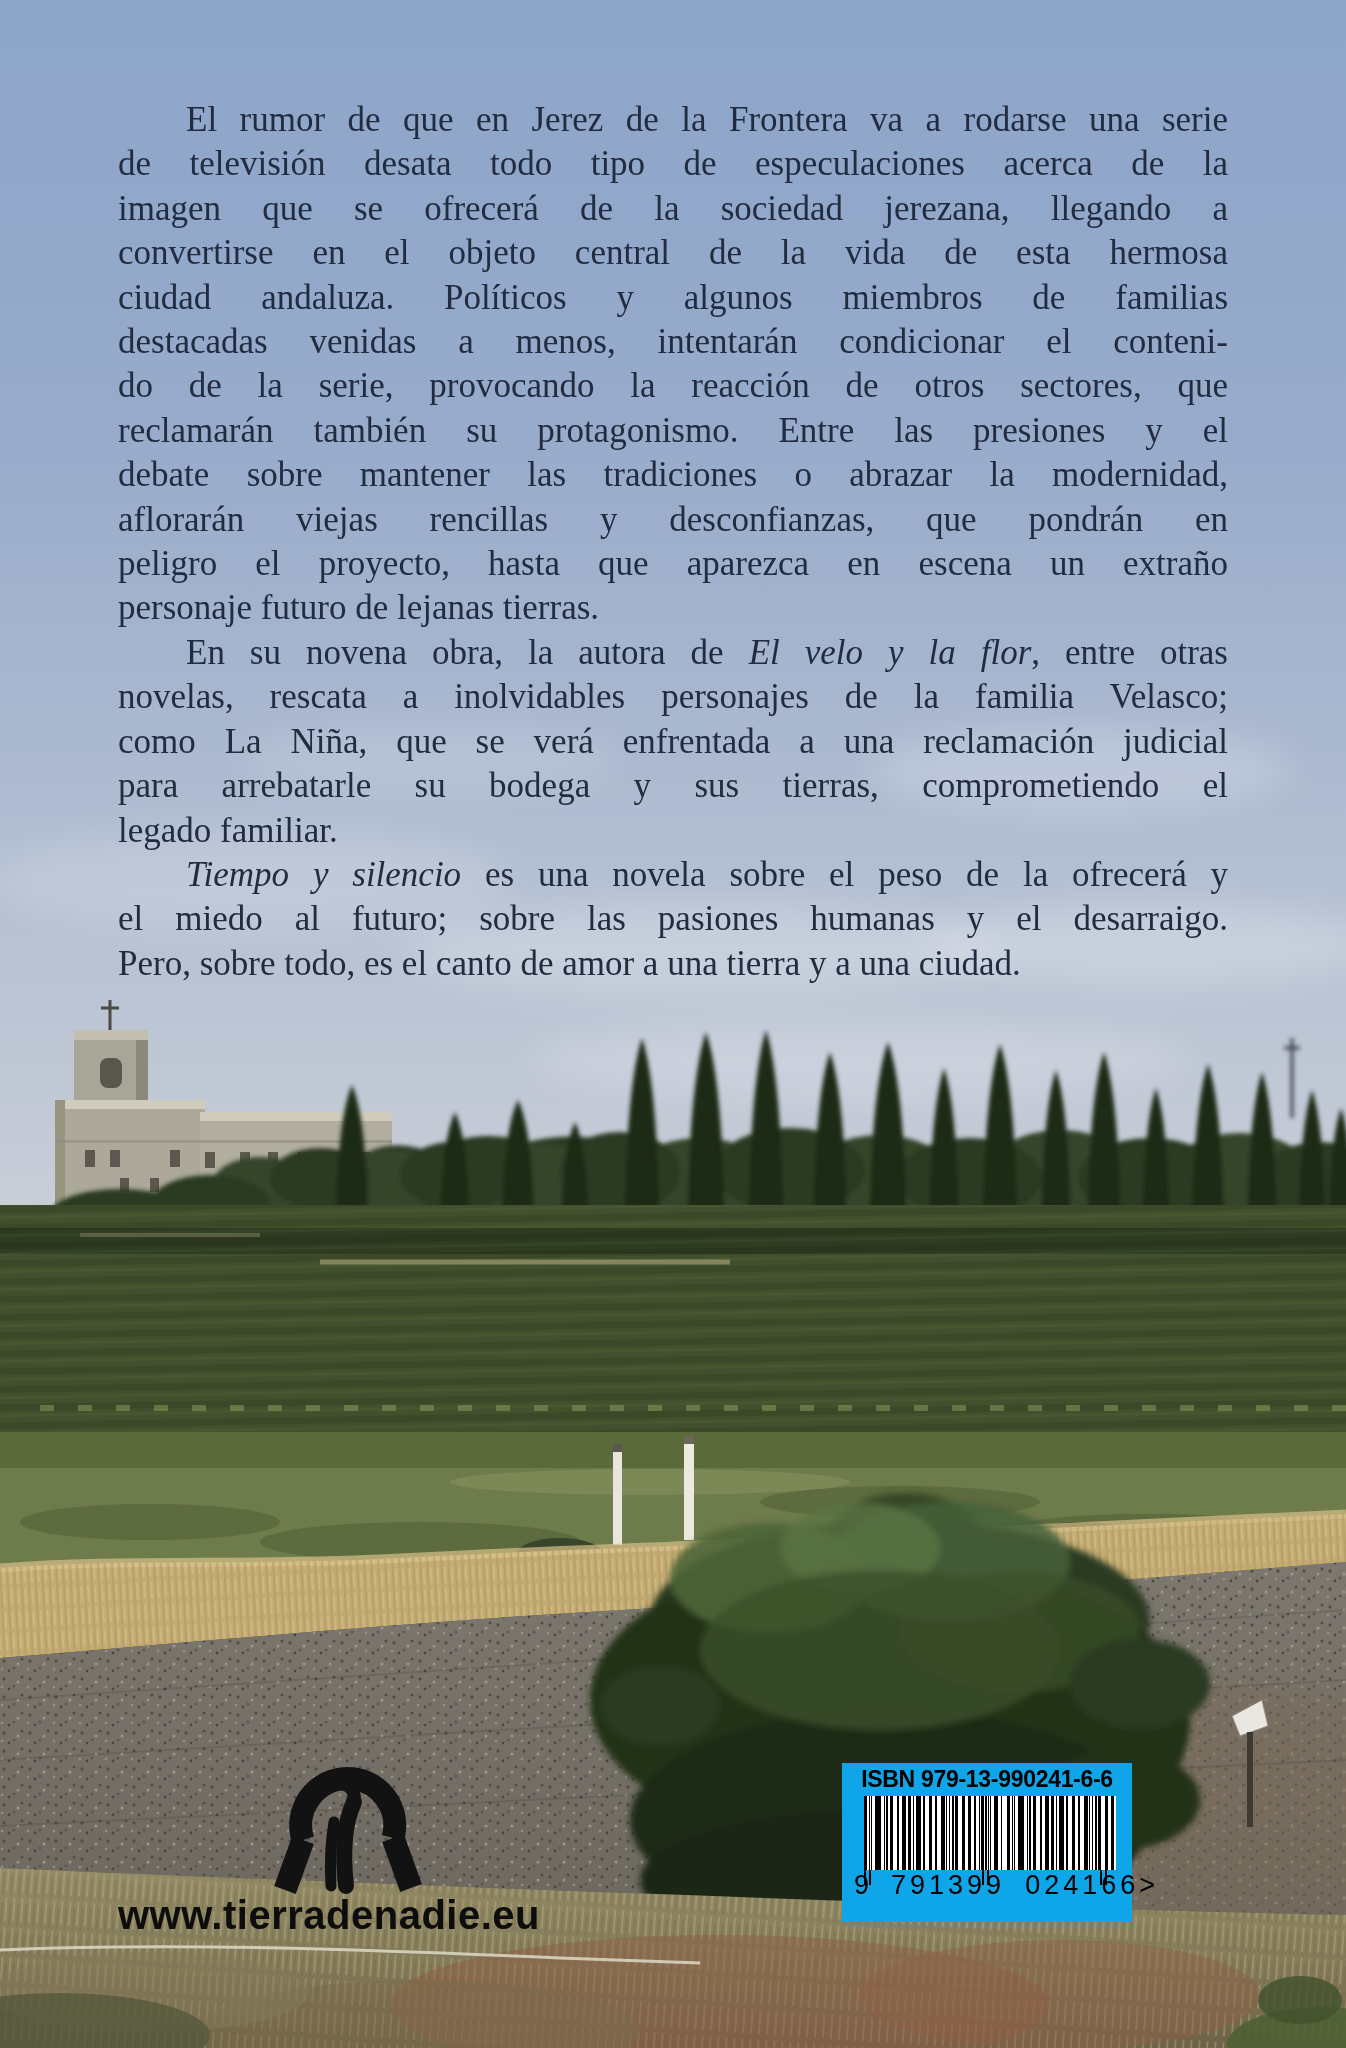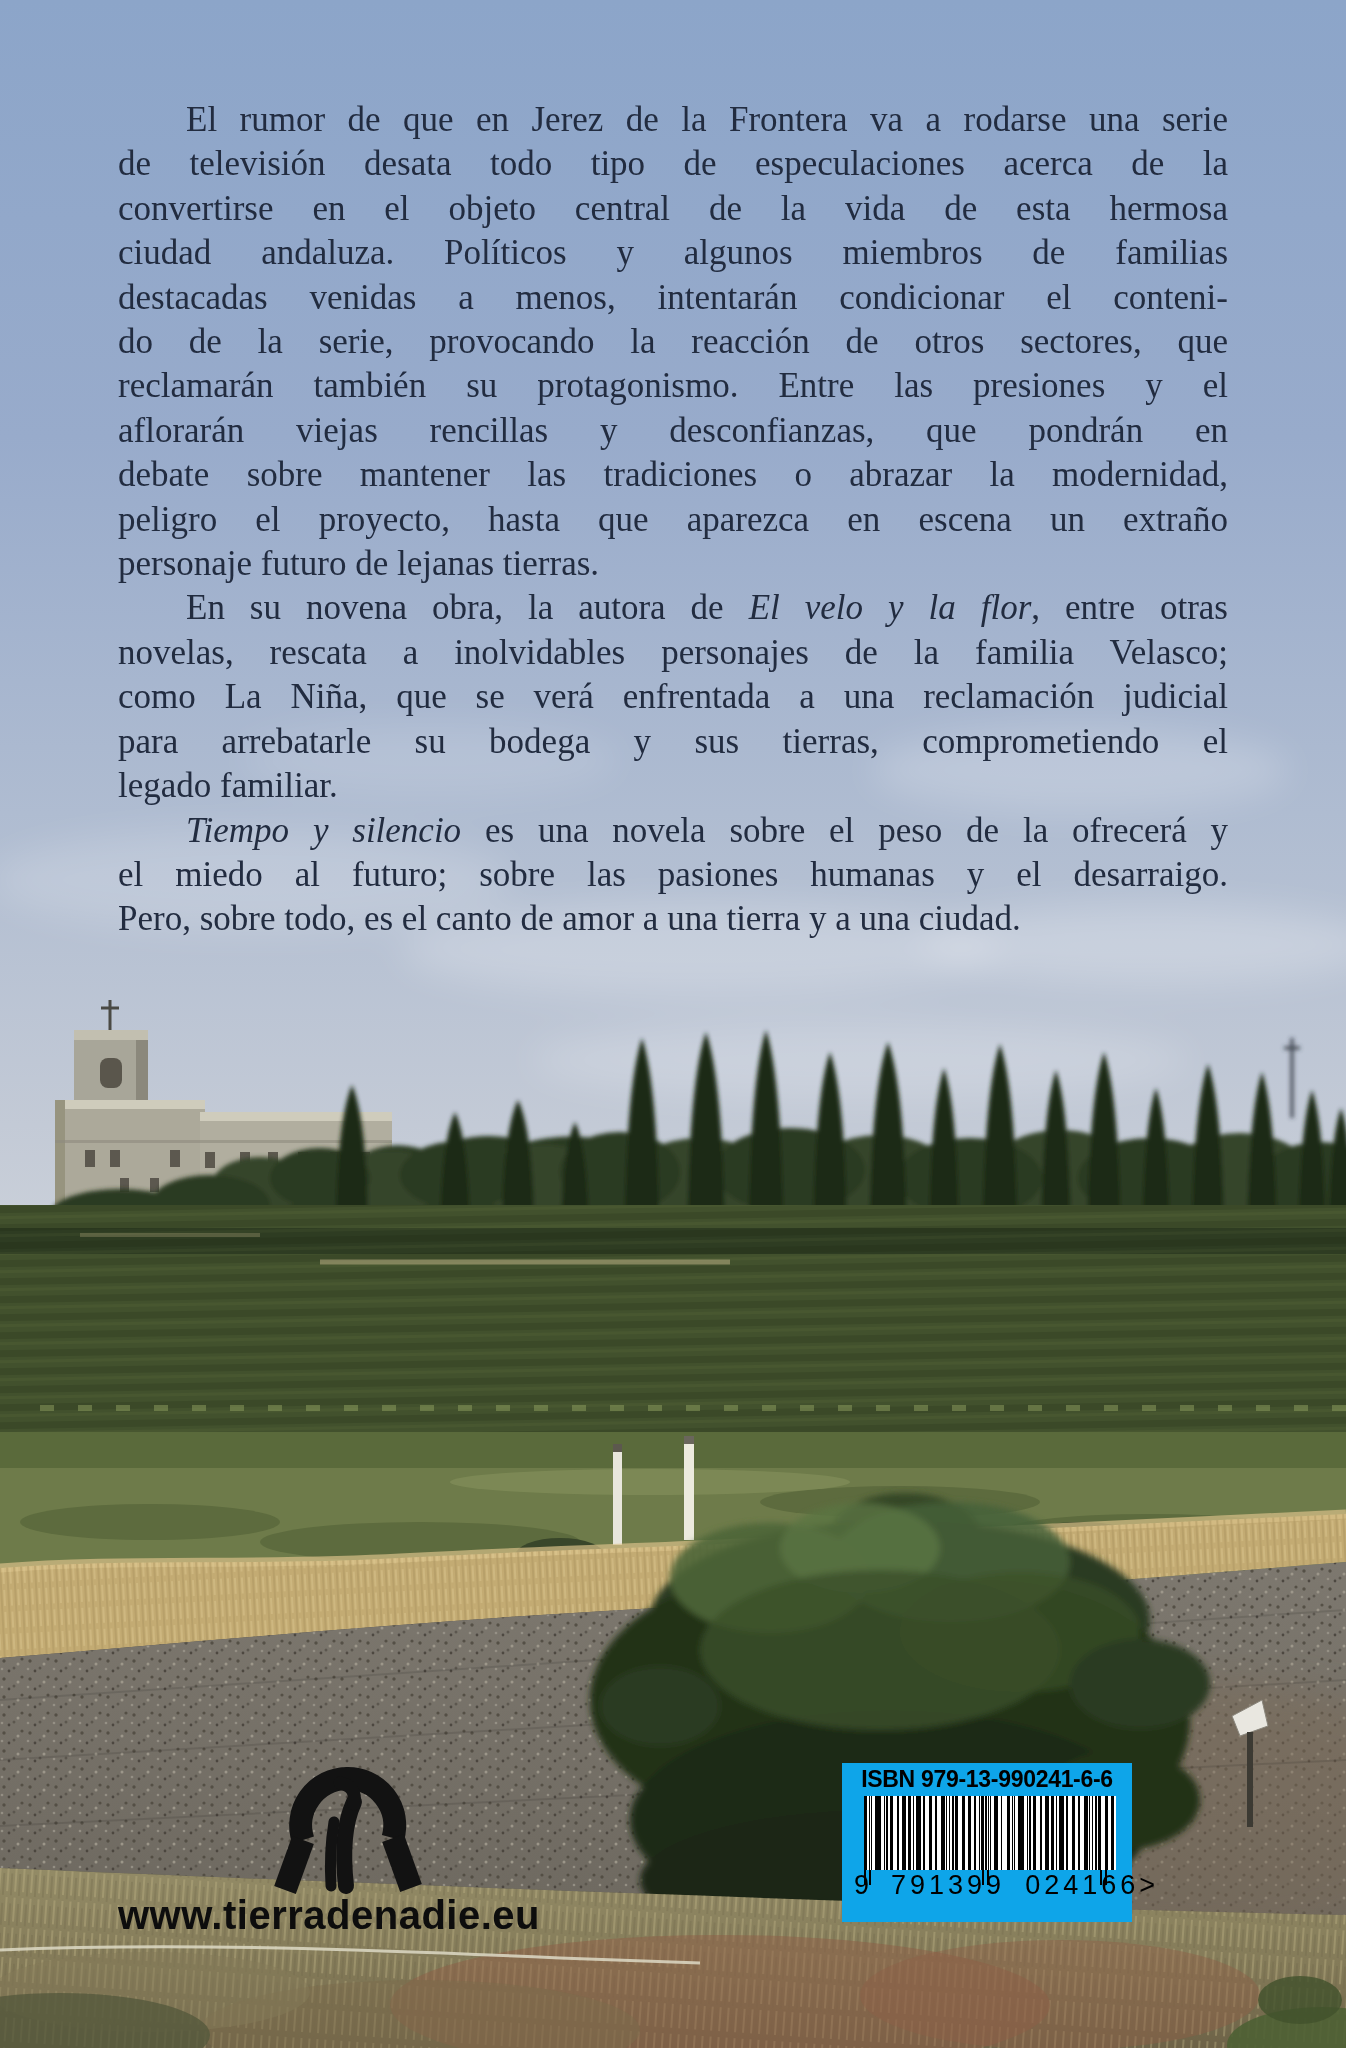--- a/index.html
+++ b/index.html
@@ -324,27 +324,28 @@
         <path d="M354,1804 Q357,1786 340,1783" stroke-width="13"></path>
         <path d="M331,1886 Q329,1852 334,1822" stroke-width="11"></path>
       </g>
     </g>
   </svg>
 
   <div class="synopsis">
       <div class="para">
         <div class="line indent"><span>El rumor de que en Jerez de la Frontera va a rodarse una serie</span></div>
         <div class="line"><span>de televisión desata todo tipo de especulaciones acerca de la</span></div>
+        <div class="line"><span>imagen que se ofrecerá de la sociedad jerezana, llegando a</span></div>
         <div class="line"><span>convertirse en el objeto central de la vida de esta hermosa</span></div>
         <div class="line"><span>ciudad andaluza. Políticos y algunos miembros de familias</span></div>
         <div class="line"><span>destacadas venidas a menos, intentarán condicionar el conteni-</span></div>
         <div class="line"><span>do de la serie, provocando la reacción de otros sectores, que</span></div>
         <div class="line"><span>reclamarán también su protagonismo. Entre las presiones y el</span></div>
+        <div class="line"><span>debate sobre mantener las tradiciones o abrazar la modernidad,</span></div>
         <div class="line"><span>aflorarán viejas rencillas y desconfianzas, que pondrán en</span></div>
-        <div class="line"><span>debate sobre mantener las tradiciones o abrazar la modernidad,</span></div>
         <div class="line"><span>peligro el proyecto, hasta que aparezca en escena un extraño</span></div>
         <div class="line last"><span>personaje futuro de lejanas tierras.</span></div>
       </div>
       <div class="para">
         <div class="line indent"><span>En su novena obra, la autora de </span><em>El velo y la flor</em><span>, entre otras</span></div>
         <div class="line"><span>novelas, rescata a inolvidables personajes de la familia Velasco;</span></div>
         <div class="line"><span>como La Niña, que se verá enfrentada a una reclamación judicial</span></div>
         <div class="line"><span>para arrebatarle su bodega y sus tierras, comprometiendo el</span></div>
         <div class="line last"><span>legado familiar.</span></div>
       </div>

